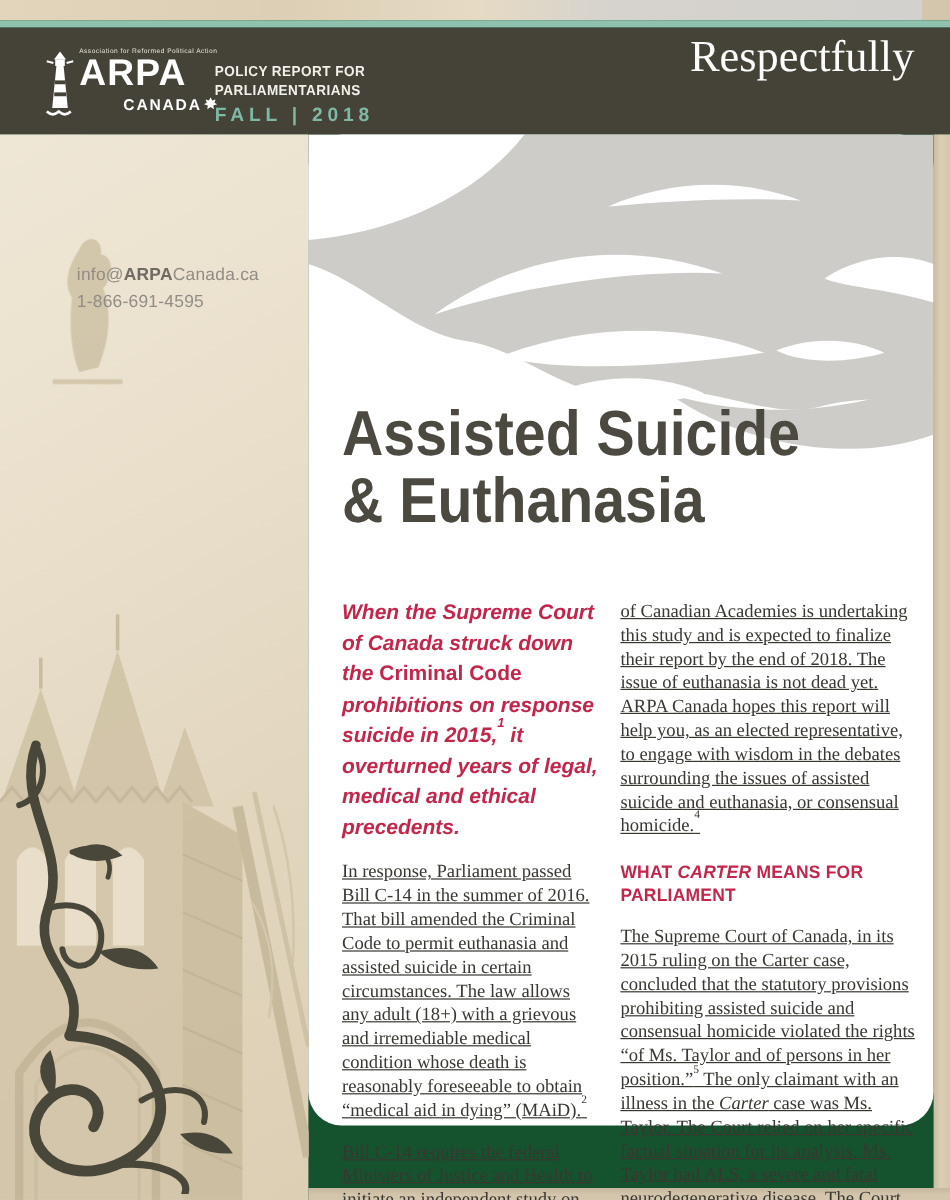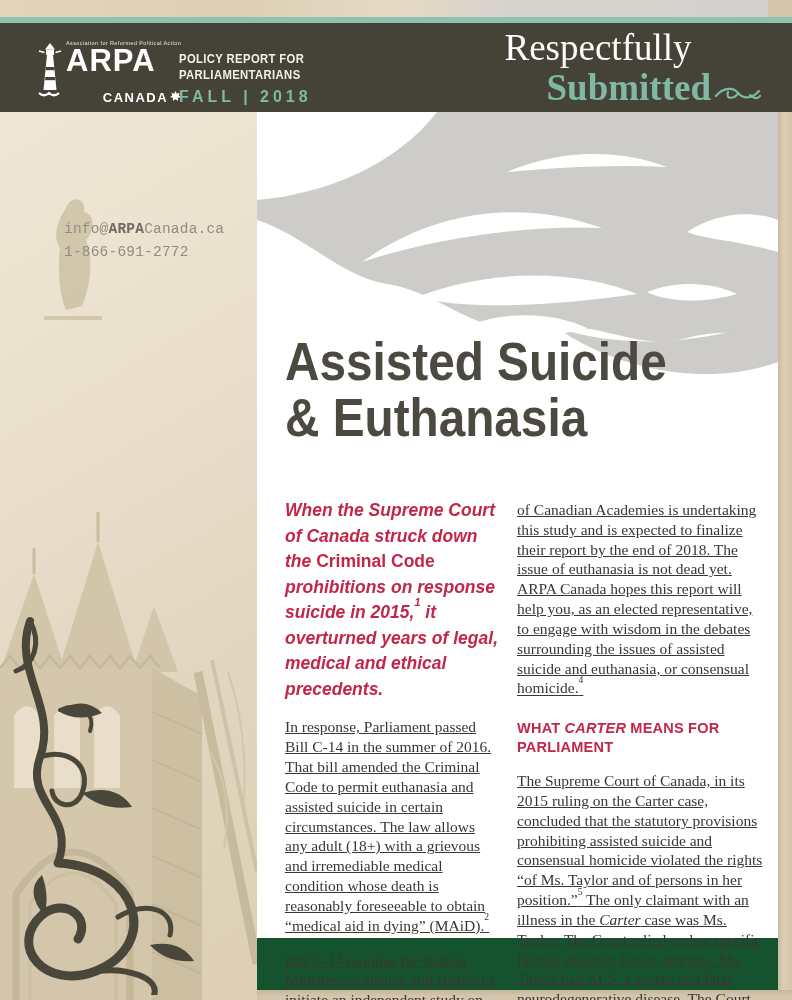--- a/index.html
+++ b/index.html
@@ -13,37 +13,37 @@
   .top-strip { position:absolute; left:0; top:0; width:792px; height:17px;
     background:linear-gradient(90deg,#e2d5bc 0%,#dccfb5 30%,#e6dac3 50%,#d6d3ce 64%,#d3d1cd 97%,#d3c6ad 97%); }
   .teal-line { position:absolute; left:0; top:17px; width:792px; height:6px; background:#8ec1ae; }
   
   .header-bar { position:absolute; left:0; top:23px; width:792px; height:89px; background:#454238; }
   .logo { position:absolute; left:38px; top:17px; display:flex; align-items:flex-start; }
   .logo-lh { margin-top:2px; margin-right:4px; }
   .logo-assoc { font-size:5.5px; color:#e8e5de; letter-spacing:.4px; margin-bottom:1px; white-space:nowrap; }
   .logo-name { font-size:31px; font-weight:bold; color:#fff; letter-spacing:1px; line-height:.92; }
   .logo-country { display:flex; align-items:center; justify-content:flex-end; gap:2px;
-    font-size:13px; font-weight:bold; color:#fff; letter-spacing:1.5px; margin-top:14px; }
+    font-size:13px; font-weight:bold; color:#fff; letter-spacing:1.5px; margin-top:4px; }
   .report-block { position:absolute; left:179px; top:28px; }
   .report-line { font-size:12px; font-weight:bold; color:#f2f0ea; letter-spacing:.4px; line-height:1.35;
     transform:scaleX(.94); transform-origin:left; white-space:nowrap; }
   .report-issue { font-size:16px; font-weight:bold; color:#7fb9a6; letter-spacing:4px; margin-top:5px; white-space:nowrap; }
   .masthead { position:absolute; right:30px; top:6px; font-family:"Liberation Serif", serif; text-align:left; }
   .masthead-1 { font-size:37px; font-weight:normal; color:#fdfdfb; line-height:1.0; }
   .masthead-2 { font-size:37px; font-weight:bold; color:#7fb9a6; line-height:.92; margin-left:42px; display:flex; align-items:center; }
   
   .left-bg { position:absolute; left:0; top:112px; width:257px; height:888px;
-    background:linear-gradient(150deg,#efe7d6 0%,#e9dfcb 35%,#e2d6bf 65%,#dccfb4 100%); overflow:hidden;font-family:Liberation Mono, monospace; }
+    background:linear-gradient(150deg,#efe7d6 0%,#e9dfcb 35%,#e2d6bf 65%,#dccfb4 100%); overflow:hidden; }
   .tower-art { position:absolute; left:0; top:0; }
   .flourish-art { position:absolute; left:0; bottom:0; }
   .contact { position:absolute; left:64px; top:106px; font-size:14.5px; color:#918d85; line-height:1.6; letter-spacing:.2px; }
   .contact b { color:#6f6b63; }
   
-  .white-panel { position:absolute; left:257px; top:112px; width:521px; height:826px; background:#ffffff; }
+  .white-panel { position:absolute; left:257px; top:112px; width:521px; height:826px; background:#ffffff;border-radius:28px; }
   .hands-art { position:absolute; left:0; top:0; }
   .doc-title { position:absolute; left:28px; top:222px; font-size:53px; font-weight:bold; color:#4b4940;
     line-height:1.05; transform:scaleX(.9); transform-origin:left top; white-space:nowrap; z-index:3; }
   .columns { position:absolute; left:28px; top:386px; width:483px; display:flex; gap:17px; z-index:3; }
   .col-left { width:215px; }
   .col-right { width:249px; }
   .intro { font-size:17.5px; font-weight:bold; font-style:italic; color:#c2274a; line-height:1.46; }
   .intro .upright { font-style:normal;margin-top:28px; }
   .body-para { font-family:"Liberation Serif", serif; font-size:15.5px; color:#393731; line-height:1.28; margin-top:15px;text-decoration:underline; }
   .col-right .body-para:first-child { margin-top:2px; }
@@ -94,32 +94,20 @@
     </div>
 
     <div class="report-block">
       <div class="report-line">POLICY REPORT FOR</div>
       <div class="report-line">PARLIAMENTARIANS</div>
       <div class="report-issue">FALL | 2018</div>
     </div>
 
     <div class="masthead">
       <div class="masthead-1">Respectfully</div>
-      <div class="masthead-2">
-        <span>Submitted</span>
-        <span style="margin-left:3px; margin-top:10px;">
-          <svg width="48" height="22" viewBox="0 0 48 22">
-            <g stroke="#7fb9a6" stroke-width="2.2" fill="none" stroke-linecap="round">
-              <path d="M2,13 C9,4 20,4 24,10 C21,16 11,17 14,9"></path>
-              <path d="M24,10 C30,17 39,15 45,8"></path>
-              <path d="M36,12 C40,16 44,16 46,13"></path>
-            </g>
-          </svg>
-        </span>
-      </div>
     </div>
   </div>
 
   <div class="left-bg">
 
     <span class="tower-art">
       <svg width="257" height="888" viewBox="0 0 257 888">
         <g opacity="0.85">
           <path fill="#c9bc9f" opacity="0.9" d="M66,96 c6,-14 20,-10 18,4 c12,2 10,20 2,28 c8,22 4,46 -4,66 l-16,4 c-8,-20 -8,-44 -6,-62 c-8,-12 -2,-28 6,-40 z"></path>
           <path d="M44,206 h58" stroke="#c3b698" stroke-width="4" opacity="0.7"></path>
@@ -156,21 +144,21 @@
           <path fill="#49463a" stroke="none" d="M82,178 q34,-10 50,14 q-30,4 -50,-14 z"></path>
           <path fill="#49463a" stroke="none" d="M58,96 q26,-16 44,2 q-24,10 -44,-2 z"></path>
           <path fill="#49463a" stroke="none" d="M150,330 q30,-6 44,16 q-28,2 -44,-16 z"></path>
           <path fill="#49463a" stroke="none" d="M44,300 q-20,-24 -2,-40 q8,22 2,40 z"></path>
         </g>
       </svg>
     </span>
 
     <div class="contact">
       <div><span>info@</span><b>ARPA</b><span>Canada.ca</span></div>
-      <div>1-866-691-2772</div>
+      <div>1-866-691-4595</div>
     </div>
   </div>
 
   <div class="white-panel">
 
     <span class="hands-art">
       <svg width="521" height="262" viewBox="0 0 521 262">
         <path fill="#cdccc8" d="M0,0 H521 V210 C500,228 470,215 430,226 C380,240 340,206 282,216 C220,227 185,180 130,172 C85,165 45,122 0,108 Z"></path>
         <path fill="#cdccc8" d="M300,216 C370,238 450,232 521,205 V250 C450,276 360,258 300,216 Z"></path>
         <path fill="#ffffff" d="M0,0 H180 C140,52 70,82 0,88 Z"></path>

